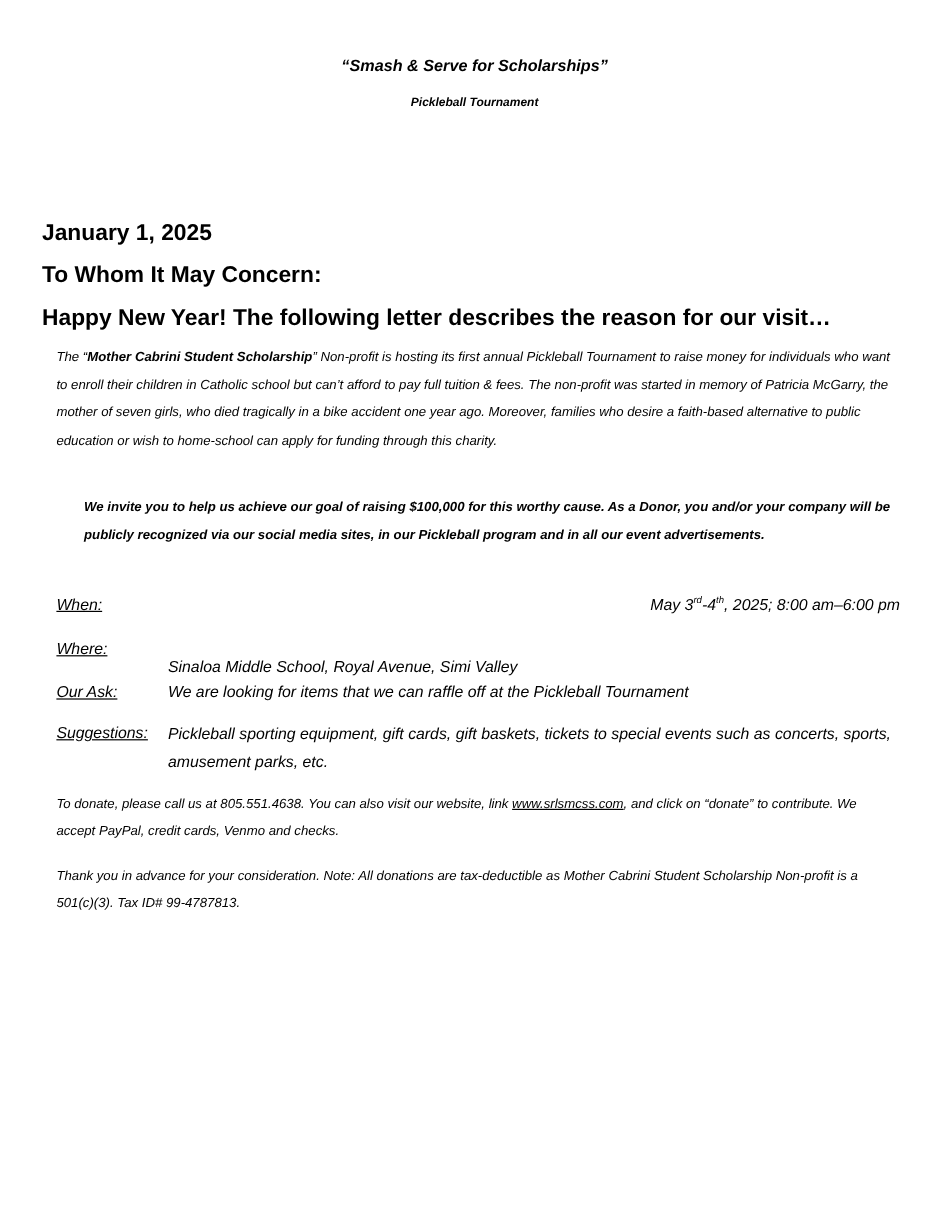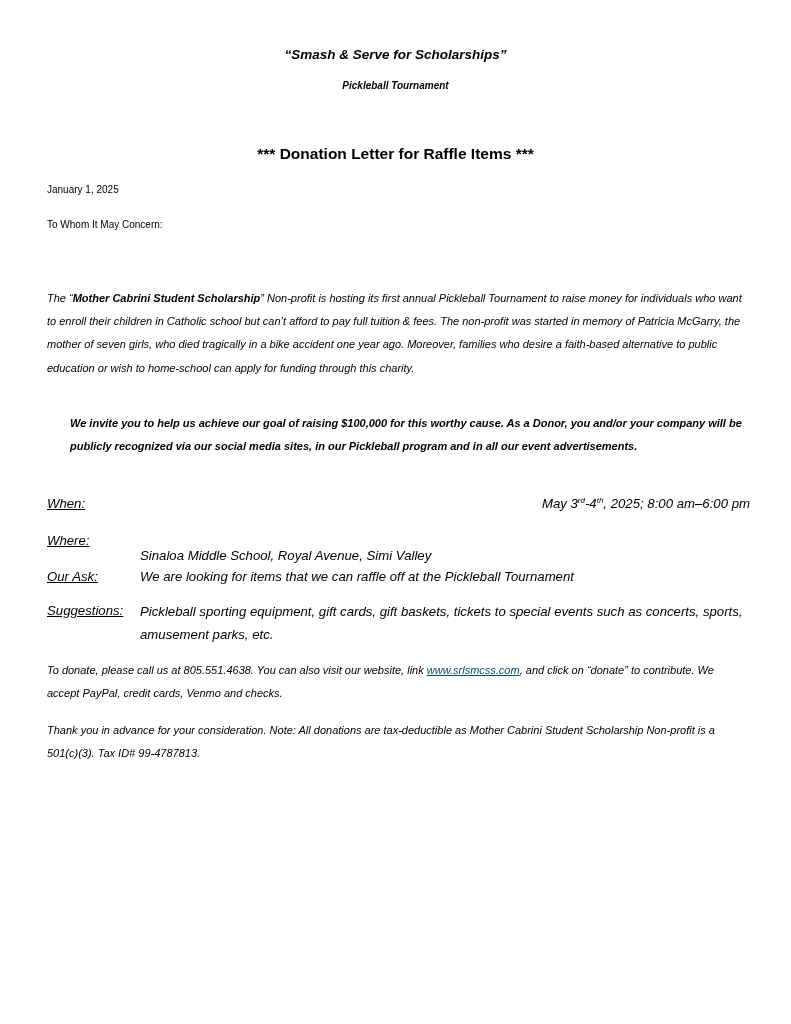--- a/index.html
+++ b/index.html
@@ -5,41 +5,41 @@
   html, body { margin: 0; padding: 0; background: #ffffff; }
   body {
     width: 791px; height: 1024px; position: relative; overflow: hidden;
     font-family: "Liberation Sans", sans-serif; color: #000;
   }
   .page { position: absolute; left: 0; top: 0; width: 791px; height: 1024px; background: #fff; }
   .center { position: absolute; left: 0; width: 791px; text-align: center; }
   .title1 { top: 47px; font-size: 13.5px; font-weight: bold; font-style: italic; }
   .title2 { top: 80px; font-size: 10px; font-weight: bold; font-style: italic; }
   .heading { top: 145px; font-size: 15.5px; font-weight: bold; }
-  .line { position: absolute; left: 47px; font-size: 10px; white-space: nowrap; }
+  .line { position: absolute; left: 35px; font-size: 19px; white-space: nowrap; font-weight: bold; }
   .para { position: absolute; left: 47px; width: 700px; font-size: 11px; line-height: 23.2px; font-style: italic; }
   .para b { font-weight: bold; }
   .bold-para { font-weight: bold; margin-left: 23px; }
   .row { position: absolute; left: 47px; width: 700px; font-size: 13.2px; font-style: italic; }
   .row .label { position: absolute; left: 0; text-decoration: underline; }
   .row .value { position: absolute; left: 93px; width: 610px; line-height: 23.2px; }
   sup { font-size: 8px; vertical-align: super; line-height: 0; }
-  a.link { color: #0c4a6e; text-decoration: underline; }
+  a.link { color: #000000; text-decoration: underline; }
 </style>
 </head>
 <body>
 
 <div class="page">
 
   <div class="center title2">Pickleball Tournament</div>
   <div class="center title1">“Smash &amp; Serve for Scholarships”</div>
-  <div class="center heading">*** Donation Letter for Raffle Items ***</div>
 
   <div class="line" style="top:184px;">January 1, 2025</div>
   <div class="line" style="top:219px;">To Whom It May Concern:</div>
+  <div class="line" style="top:255px;">Happy New Year! The following letter describes the reason for our visit…</div>
 
   <div class="para" style="top:287px;"><span>The “</span><b>Mother Cabrini Student Scholarship</b><span>” Non-profit is hosting its first annual Pickleball Tournament to raise money for individuals who want to enroll their children in Catholic school but can’t afford to pay full tuition &amp; fees. The non-profit was started in memory of Patricia McGarry, the mother of seven girls, who died tragically in a bike accident one year ago. Moreover, families who desire a faith-based alternative to public education or wish to home-school can apply for funding through this charity.</span></div>
 
   <div class="para bold-para" style="top:412px;">We invite you to help us achieve our goal of raising $100,000 for this worthy cause. As a Donor, you and/or your company will be publicly recognized via our social media sites, in our Pickleball program and in all our event advertisements.</div>
 
   <div class="row" style="top:496px;">
     <span class="label">When:</span>
     <span class="value" style="line-height:normal;text-align:right;"><span>May 3</span><sup>rd</sup><span>-4</span><sup>th</sup><span>, 2025; 8:00 am–6:00 pm</span></span>
   </div>
 

